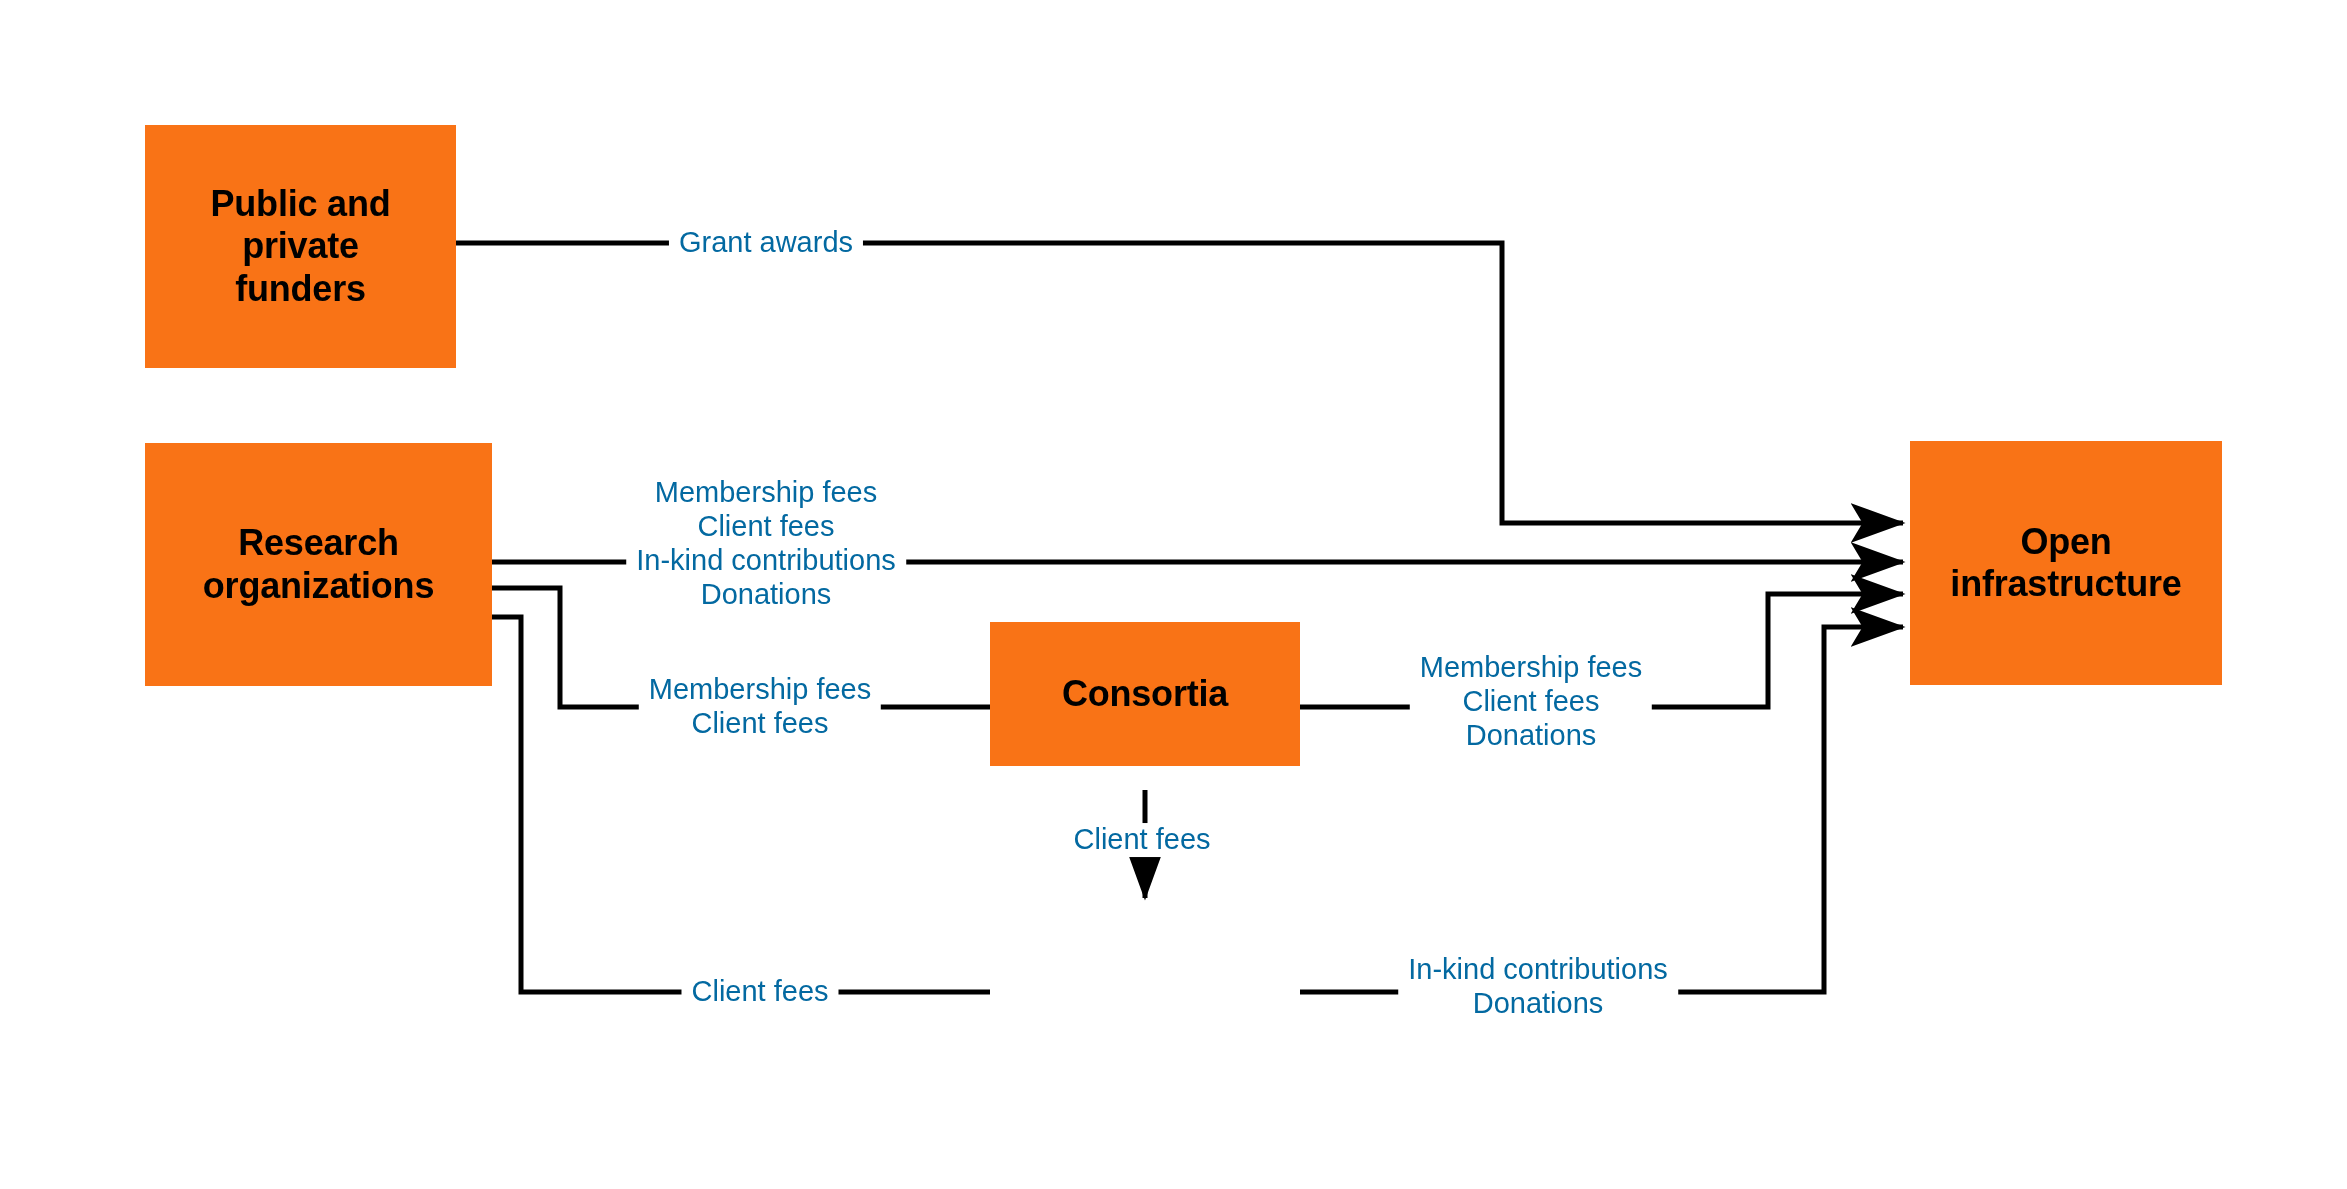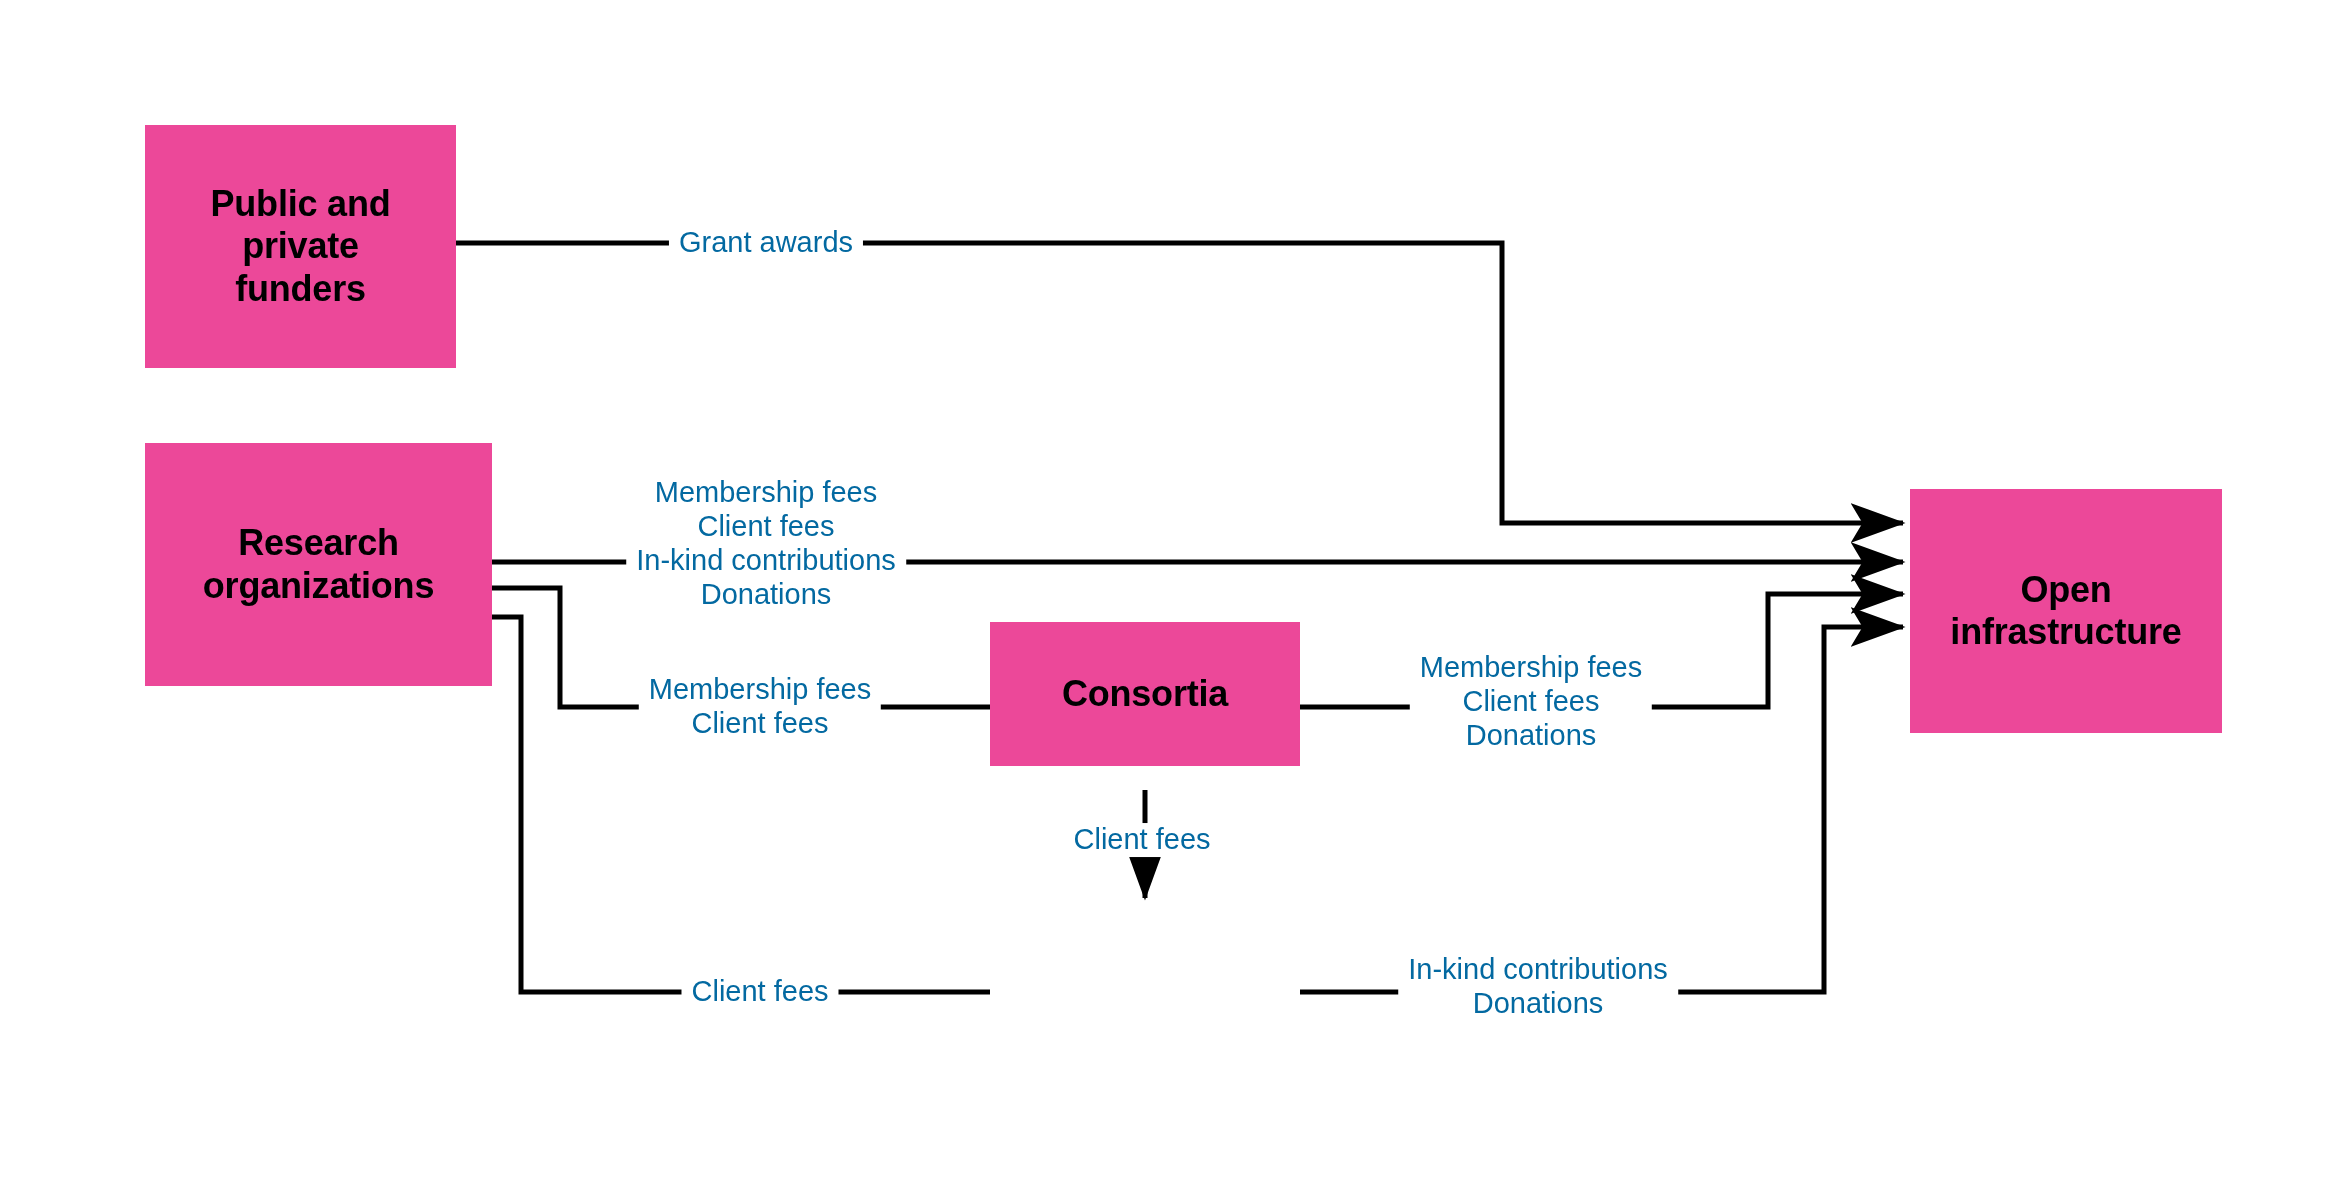--- a/index.html
+++ b/index.html
@@ -19,21 +19,21 @@
   }
   #flow-svg {
     position: absolute;
     left: 0;
     top: 0;
     width: 2347px;
     height: 1189px;
   }
   .node-box {
     position: absolute;
-    background: #ec4899;
+    background: #f97316;
     display: flex;
     align-items: center;
     justify-content: center;
     text-align: center;
     box-sizing: border-box;
   }
   .node-label {
     font-family: "Liberation Sans", sans-serif;
     font-weight: bold;
     font-size: 36px;
@@ -92,21 +92,21 @@
   <div class="node-box" style="left:145px; top:443px; width:347px; height:243px;">
     <span class="node-label">Research
 organizations</span>
   </div>
 
   <div class="node-box" style="left:990px; top:622px; width:310px; height:144px;">
     <span class="node-label">Consortia</span>
   </div>
 
 
-  <div class="node-box" style="left:1910px; top:441px; width:312px; height:244px;margin-top:48px;">
+  <div class="node-box" style="left:1910px; top:441px; width:312px; height:244px;">
     <span class="node-label">Open
 infrastructure</span>
   </div>
 
   <div class="edge-label" style="left:766px; top:243px;">Grant awards</div>
 
   <div class="edge-label" style="left:766px; top:544px;">Membership fees
 Client fees
 In-kind contributions
 Donations</div>

